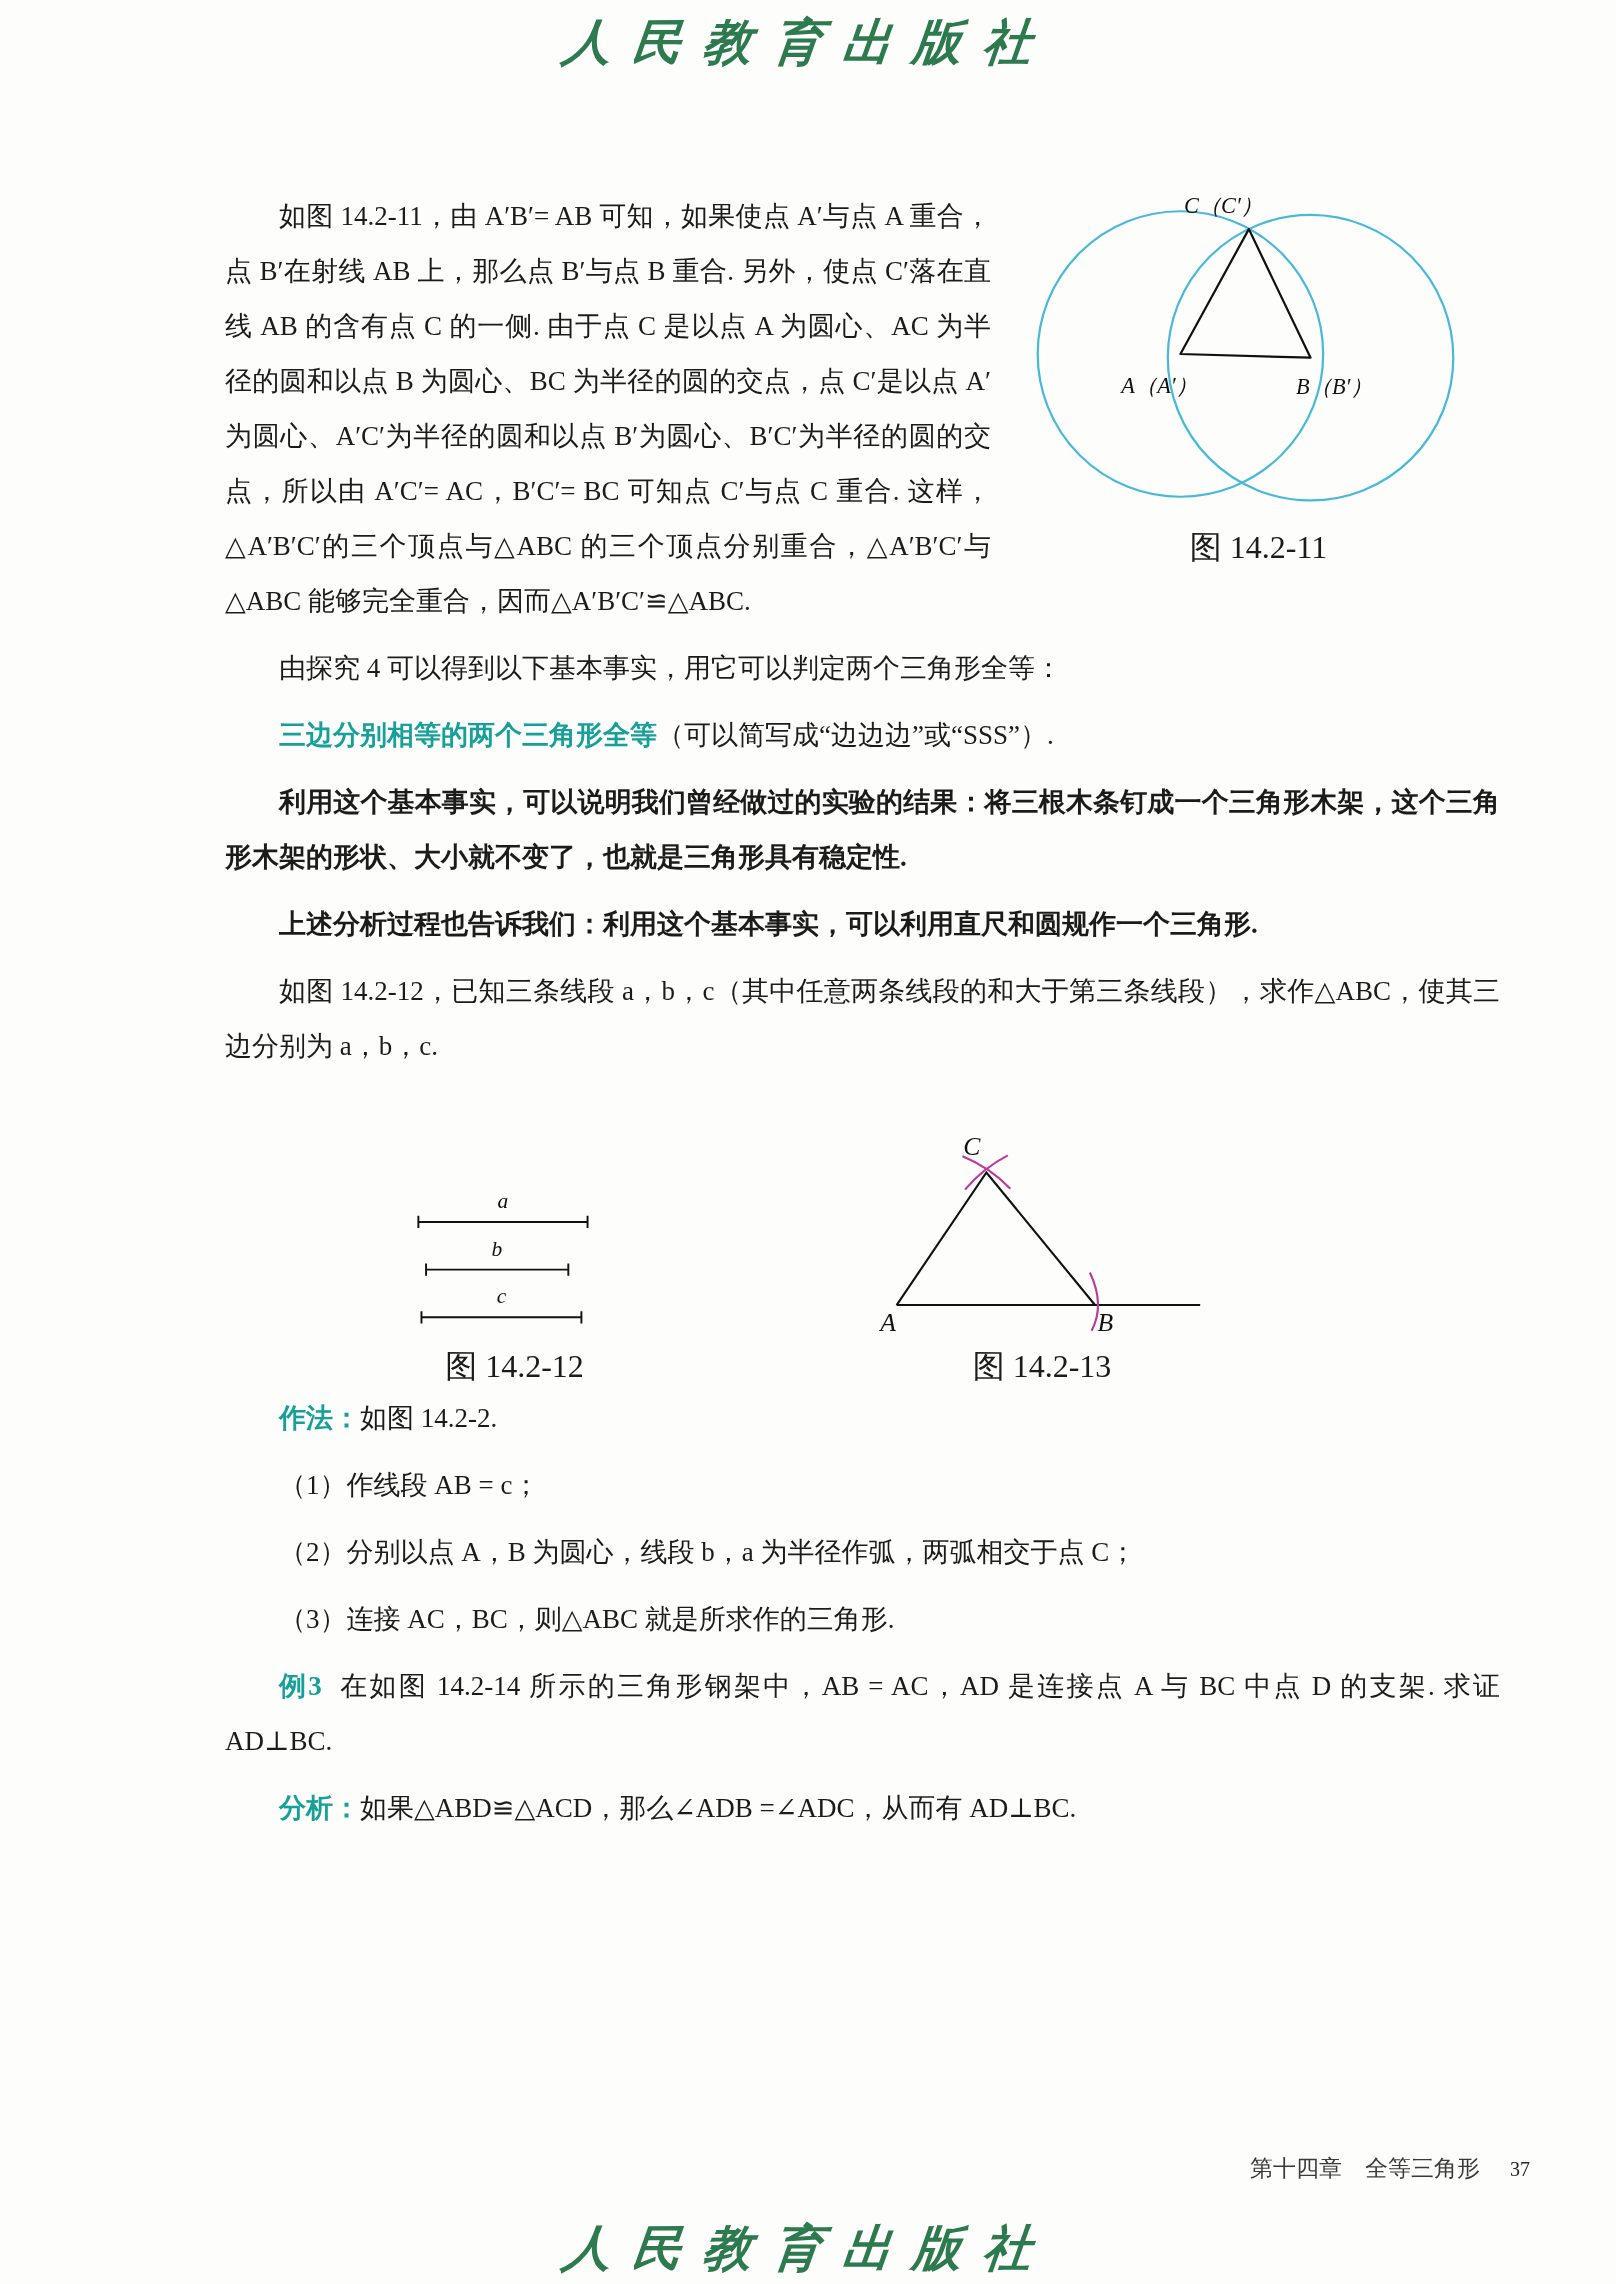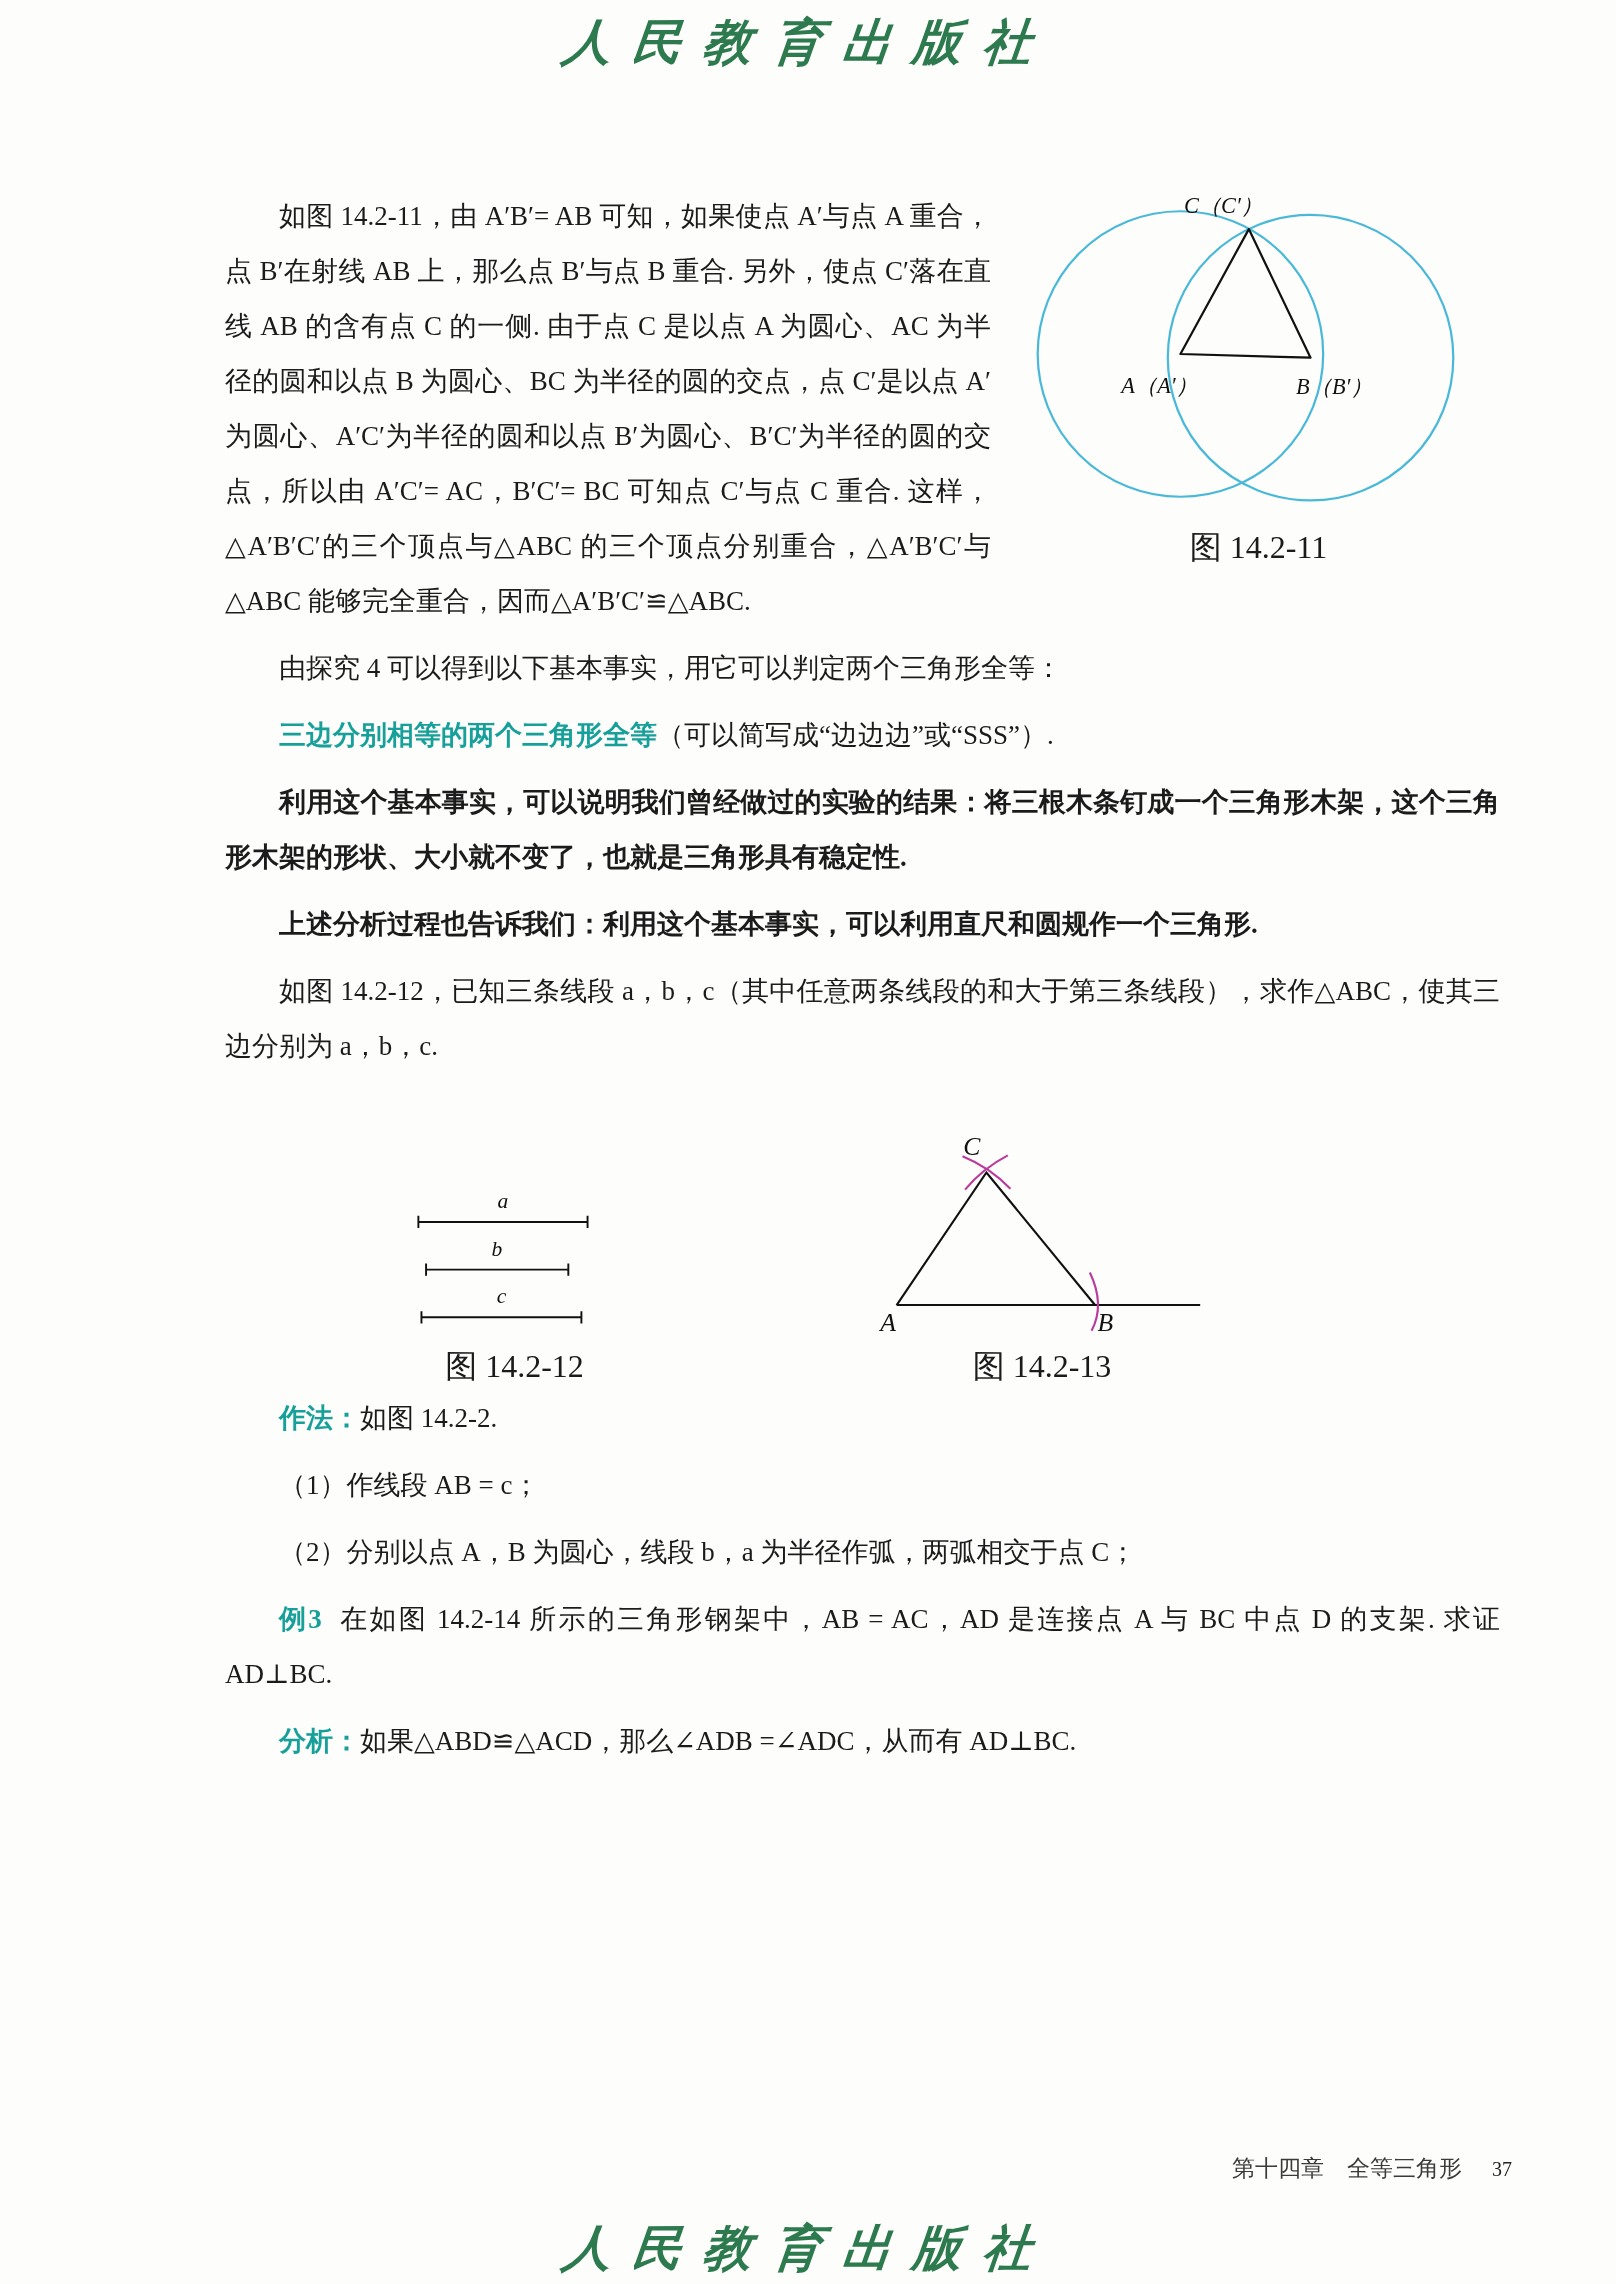--- a/index.html
+++ b/index.html
@@ -65,21 +65,21 @@
   .figwrap .figcap { margin-top: 19.3px; }
 
   .method { margin-top: 58px; }
   .step { margin-top: 1.5px; }
   .example { margin-top: 12px; }
   .analysis { margin-top: 12px; }
 
   .footer {
     position: absolute;
     top: 2153px;
-    right: 104px;
+    right: 86px;
     font-size: 23px;
     color: #3a3a3a;
     display: flex;
     align-items: baseline;
     justify-content: flex-end;
   }
   .footer .pagenum { font-size: 20px; color: #222; margin-left: 30px; }
 
   svg text {
     font-family: "Liberation Serif", "DejaVu Serif", serif;
@@ -151,20 +151,21 @@
         </div>
         <div class="figcap">图 14.2-13</div>
       </div>
 
     </div>
 
     <p class="para indent method"><span class="teal">作法：</span><span>如图 14.2-2.</span></p>
 
     <p class="para indent step">（1）作线段 AB = c；</p>
     <p class="para indent step">（2）分别以点 A，B 为圆心，线段 b，a 为半径作弧，两弧相交于点 C；</p>
+    <p class="para indent step">（3）连接 AC，BC，则△ABC 就是所求作的三角形.</p>
 
     <p class="para indent example"><span class="teal label-gap">例3</span><span>在如图 14.2-14 所示的三角形钢架中，AB = AC，AD 是连接点 A 与 BC 中点 D 的支架. 求证 AD⊥BC.</span></p>
 
     <p class="para indent analysis"><span class="teal">分析：</span><span>如果△ABD≌△ACD，那么∠ADB =∠ADC，从而有 AD⊥BC.</span></p>
 
   </div>
 
   <div class="footer">
     <span>第十四章　全等三角形</span>
     <span class="pagenum">37</span>

